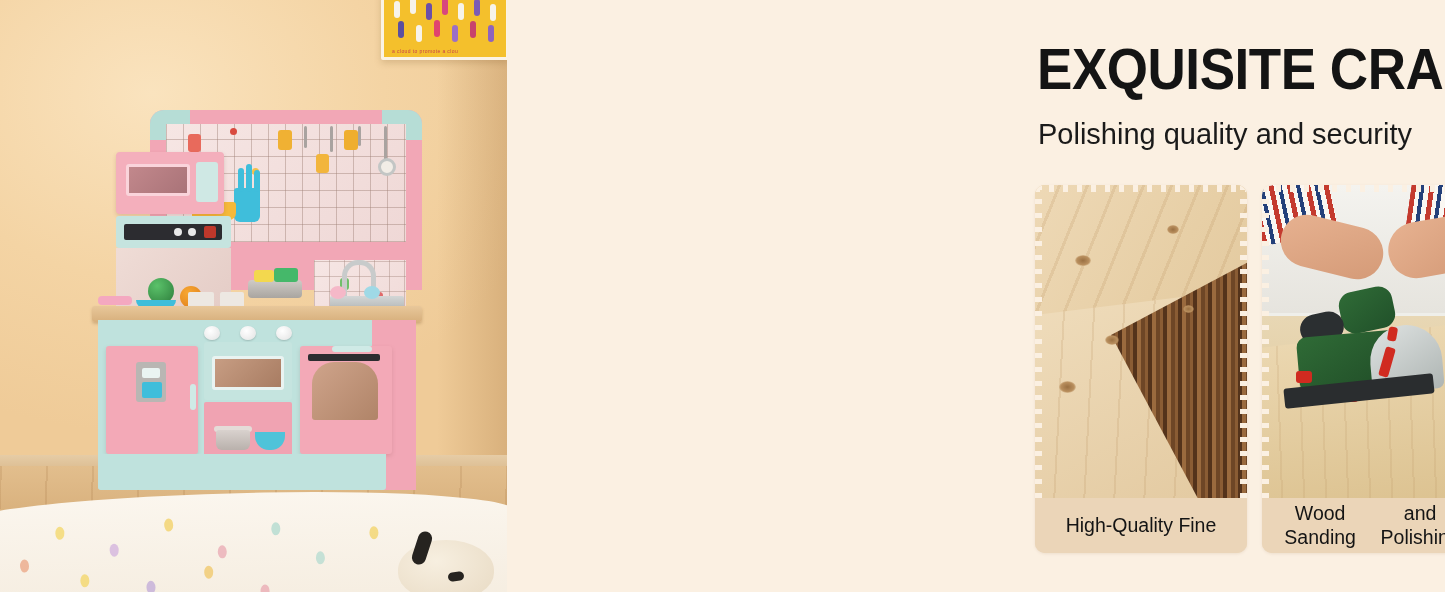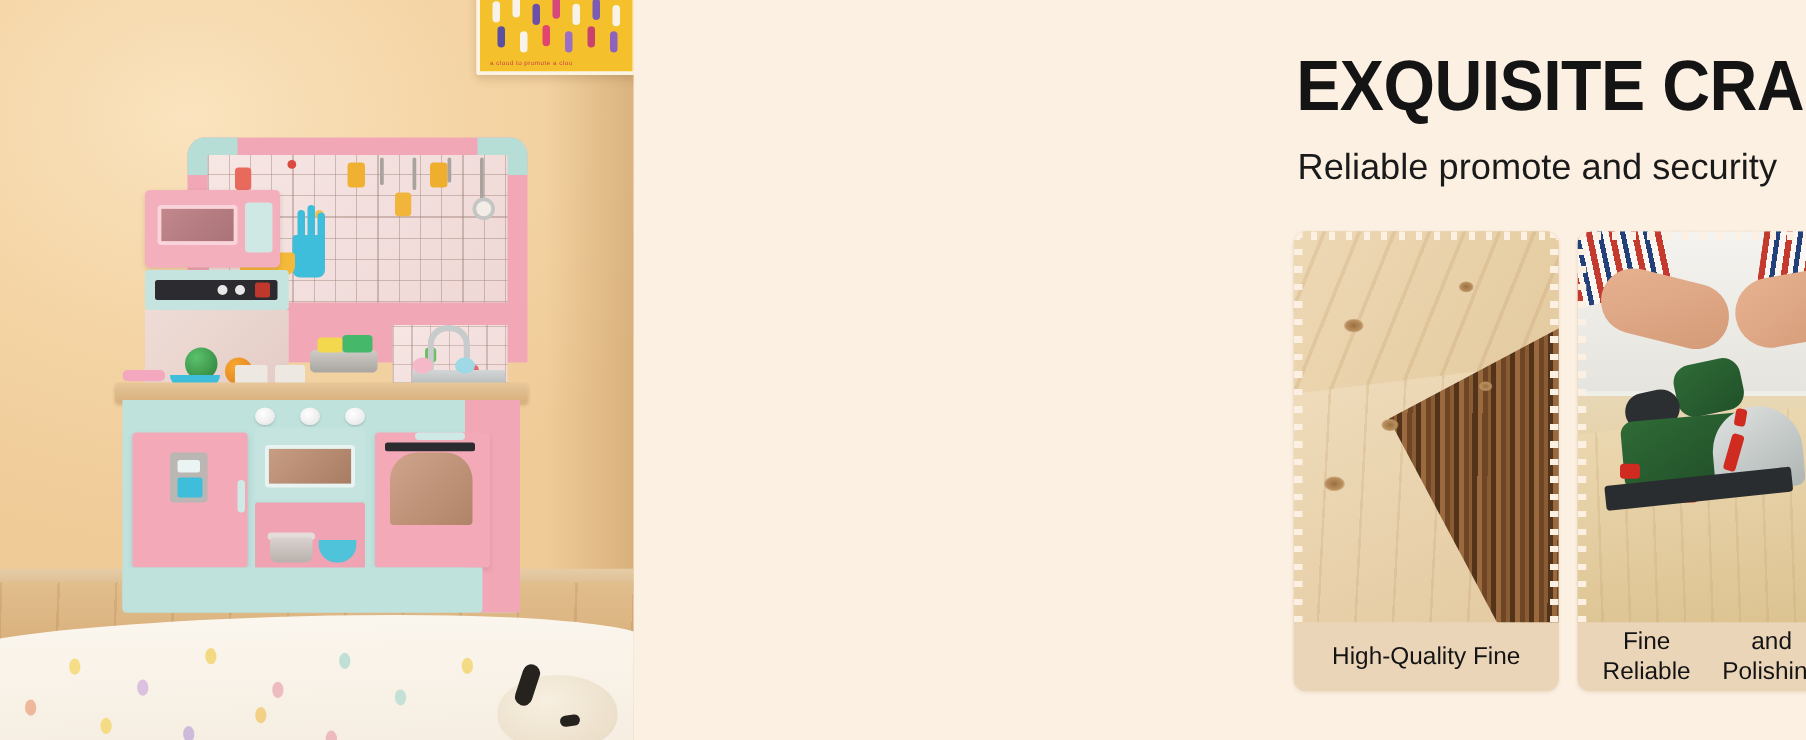--- a/index.html
+++ b/index.html
@@ -393,21 +393,21 @@
 
     </div>
     <div class="plush"></div>
     <div class="plush-ear"></div>
     <div class="plush-eye"></div>
   </div>
 
   <div class="content">
 
     <div class="headline">EXQUISITE CRAFTSMANSHIP</div>
-    <div class="subhead">Reliable promote and security</div>
+    <div class="subhead">Polishing quality and security</div>
 
     <div class="cards">
 
       <div class="card" style="left:0">
         <div class="card-photo">
           <div class="ply">
             <div class="ply-top"></div>
             <div class="ply-face2"></div>
             <div class="ply-edge"></div>
             <span class="knot" style="left:40px;top:70px;width:16px;height:11px"></span>
@@ -440,21 +440,21 @@
             <span class="saw-red" style="left:34px;top:186px;width:16px;height:12px"></span>
             <span class="saw-red" style="left:58px;top:204px;width:14px;height:11px"></span>
             <span class="saw-red" style="left:82px;top:206px;width:14px;height:11px"></span>
             <span class="saw-red" style="left:126px;top:142px;width:9px;height:14px;transform:rotate(10deg)"></span>
             <div class="saw-base"></div>
           </div>
           <div class="notch-t"></div>
             <div class="notch-l"></div>
         </div>
         <div class="card-cap two-line">
-          <span>Fine Reliable</span>
+          <span>Wood Sanding</span>
             <br>
           <span>and Polishing</span>
         </div>
       </div>
 
     </div>
   </div>
 </div>
 
 </body></html>

